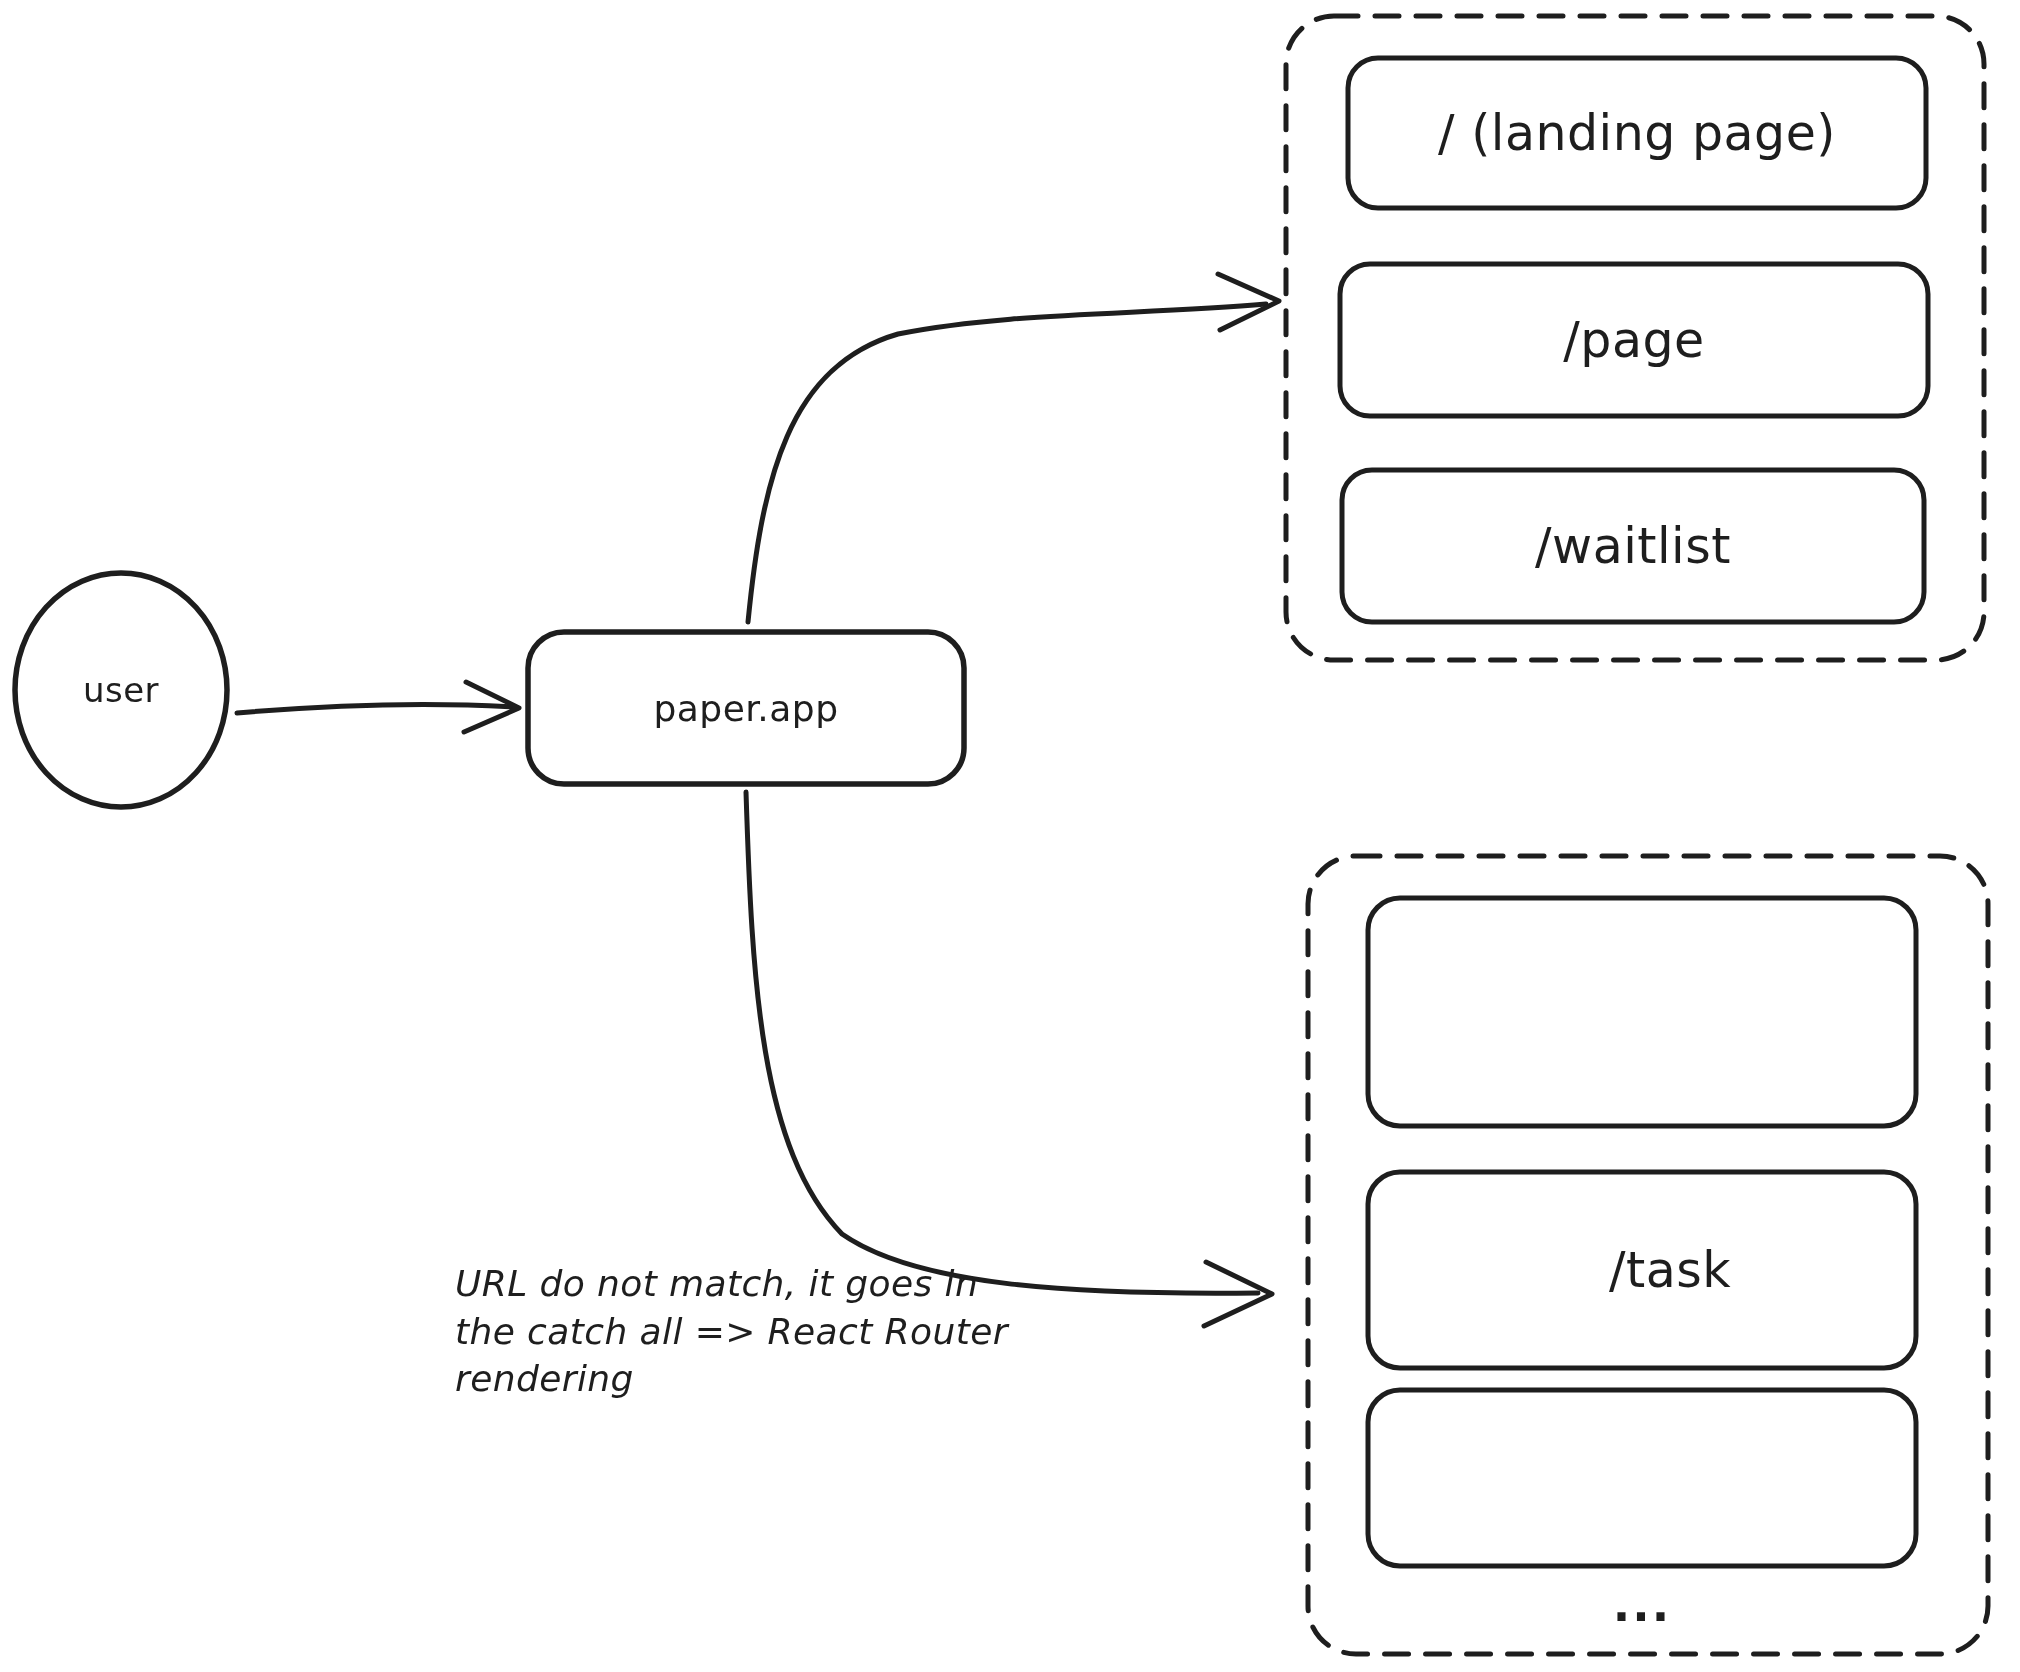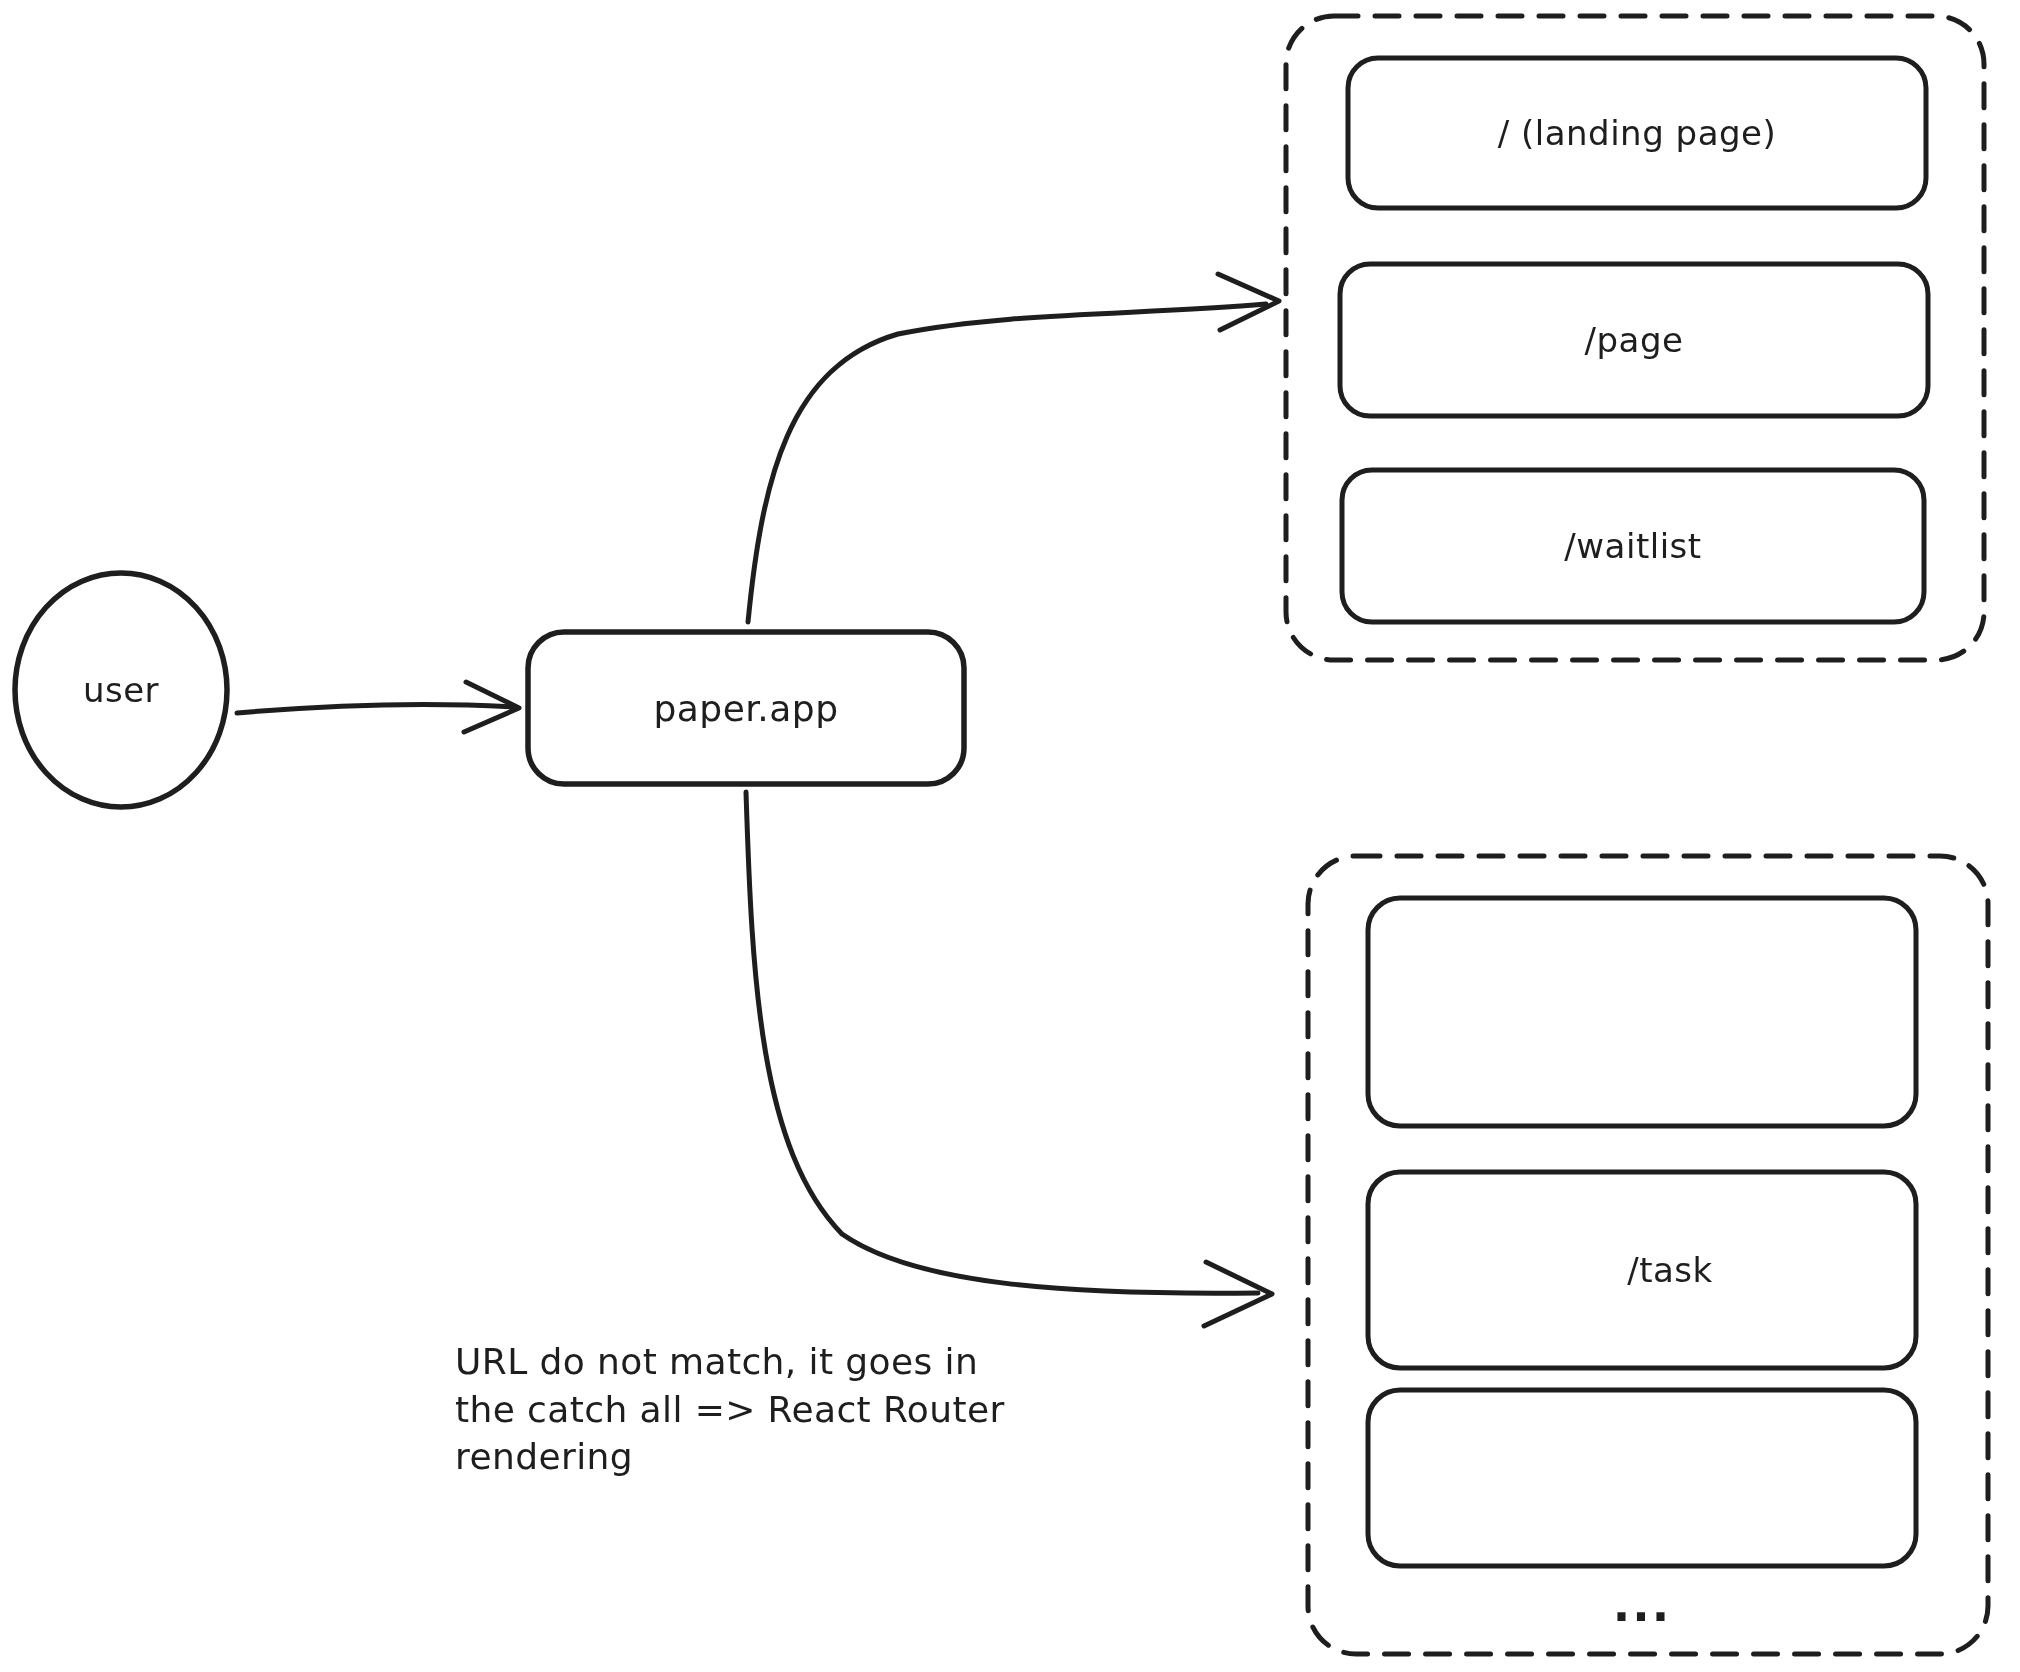--- a/index.html
+++ b/index.html
@@ -34,21 +34,21 @@
   .label {
     position: absolute;
     display: flex;
     align-items: center;
     justify-content: center;
     text-align: center;
     font-weight: 500;
     letter-spacing: 0.5px;
     color: #1e1e1e;
   }
-  .route-label { font-size: 34px; }
+  .route-label { font-size: 49px; }
   .annotation {
     position: absolute;
     font-size: 36px;
     line-height: 1.32;
     font-weight: 500;
     letter-spacing: 0.4px;
     white-space: pre-line;
     color: #1e1e1e;
   }
   .dots-label {
@@ -94,21 +94,21 @@
       <path d="M 746 792 C 752 980, 760 1150, 842 1234 C 918 1287, 1080 1295, 1258 1293" stroke-width="5"></path>
       <path d="M 1206 1262 L 1272 1294 L 1204 1326" stroke-width="5"></path>
     </g>
   </svg>
 
   <div class="label" style="left:15px; top:573px; width:212px; height:234px; font-size:34px;">user</div>
 
   <div class="label" style="left:528px; top:632px; width:436px; height:152px; font-size:36px;">paper.app</div>
 
 
-  <div class="annotation" style="left:455px; top:1338px; width:680px;">URL do not match, it goes in
+  <div class="annotation" style="left:455px; top:1260px; width:680px;font-style:italic;">URL do not match, it goes in
 the catch all =&gt; React Router
 rendering</div>
 
   <div class="label route-label" style="left:1348px; top:58px; width:578px; height:150px;">/ (landing page)</div>
   <div class="label route-label" style="left:1340px; top:264px; width:588px; height:152px;">/page</div>
   <div class="label route-label" style="left:1342px; top:470px; width:582px; height:152px;">/waitlist</div>
 
   <div class="label route-label" style="left:1396px; top:1172px; width:548px; height:196px;">/task</div>
   <div class="label dots-label" style="left:1368px; top:1560px; width:548px; height:90px;">...</div>
 

